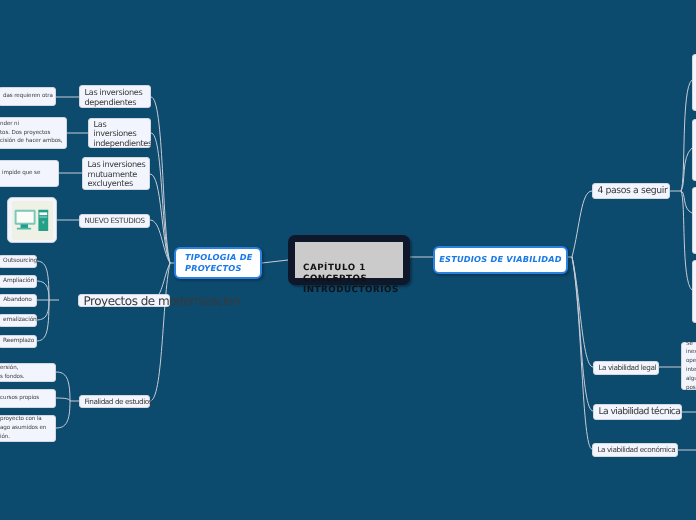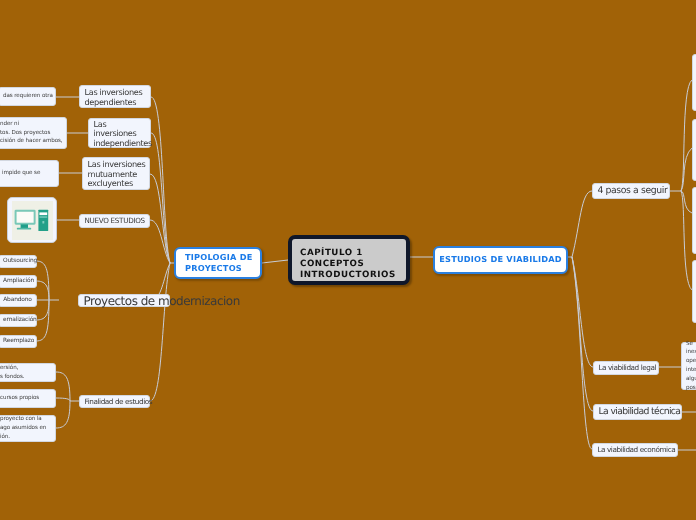--- a/index.html
+++ b/index.html
@@ -1,46 +1,46 @@
 <!DOCTYPE html>
 <html><head>
 <meta charset="utf-8">
 <title>Mapa mental</title>
 <style>
   html,body{margin:0;padding:0;}
   body{width:696px;height:520px;overflow:hidden;background:#eff3fd;
        font-family:"DejaVu Sans",sans-serif;-webkit-font-smoothing:antialiased;text-rendering:geometricPrecision;}
-  #canvas{position:relative;width:696px;height:520px;overflow:hidden;background:#a16207;}
+  #canvas{position:relative;width:696px;height:520px;overflow:hidden;background:#0c4a6e;}
   svg#links{position:absolute;left:0;top:0;width:696px;height:520px;}
 
   .nd{position:absolute;white-space:nowrap;box-sizing:border-box;display:flex;align-items:center;
       border:1px solid #d2d7e0;border-radius:3px;background:#f2f5fd;
       color:#3a3a3a;}
   .nd>div{width:100%;}
 
   .t2{font-size:8.2px;letter-spacing:-0.35px;line-height:9.4px;padding:2px 4.5px 0;}
   .t2b{font-size:9.3px;letter-spacing:-0.65px;line-height:12px;padding:0 4.5px;}
   .t2s{font-size:7.3px;letter-spacing:-0.45px;line-height:10px;padding:0 4.5px;}
   .t3{font-size:5.6px;letter-spacing:-0.1px;line-height:8.8px;color:#3b3b3b;padding:0 4px;}
   .t2p{font-size:9.3px;letter-spacing:-0.4px;line-height:11.5px;padding:0 4.5px;}
   .t2n{font-size:7.2px;letter-spacing:-0.3px;line-height:10px;padding:0 4.5px;}
   .t2m{font-size:12px;letter-spacing:-0.5px;line-height:10px;padding:0 4.5px;margin-left:19px;}
   .t4{font-size:5.9px;letter-spacing:-0.15px;line-height:8.5px;padding:0 4px;}
 
   .central{position:absolute;white-space:nowrap;box-sizing:border-box;background:#cbcbcb;
-      border:4px solid #0f172a;border-radius:7px;
+      border:7px solid #0f172a;border-radius:7px;
       font-weight:bold;font-size:8.7px;letter-spacing:0.55px;color:#111;
-      display:flex;align-items:flex-end;padding:21px 8px 0;line-height:11px;
+      display:flex;align-items:flex-start;padding:21px 8px 0;line-height:11px;
       box-shadow:2px 2px 2px rgba(0,0,0,.3);}
 
   .branch{position:absolute;white-space:nowrap;box-sizing:border-box;background:#fff;
       border:2px solid #2b80e0;border-radius:6px;
       font-weight:bold;color:#1a7ae8;font-size:8.2px;letter-spacing:0.22px;
       display:flex;align-items:center;padding:12px 9px;line-height:11.5px;
-      box-shadow:1.5px 1.5px 2px rgba(0,0,0,.22);}
+      box-shadow:1.5px 1.5px 2px rgba(0,0,0,.22);font-style:italic;}
 
   .imgnode{position:absolute;box-sizing:border-box;border:1px solid #c9ced8;
       border-radius:5px;background:#f3f5fd;display:flex;align-items:center;
       justify-content:center;}
   
 </style>
 </head>
 <body>
 
 <div id="canvas">

